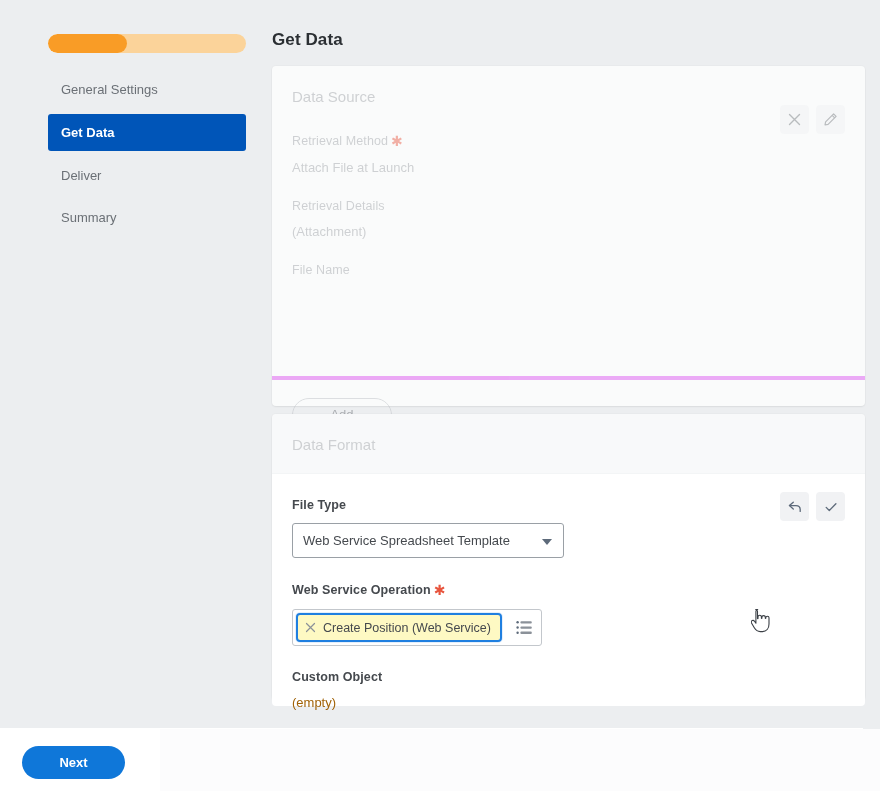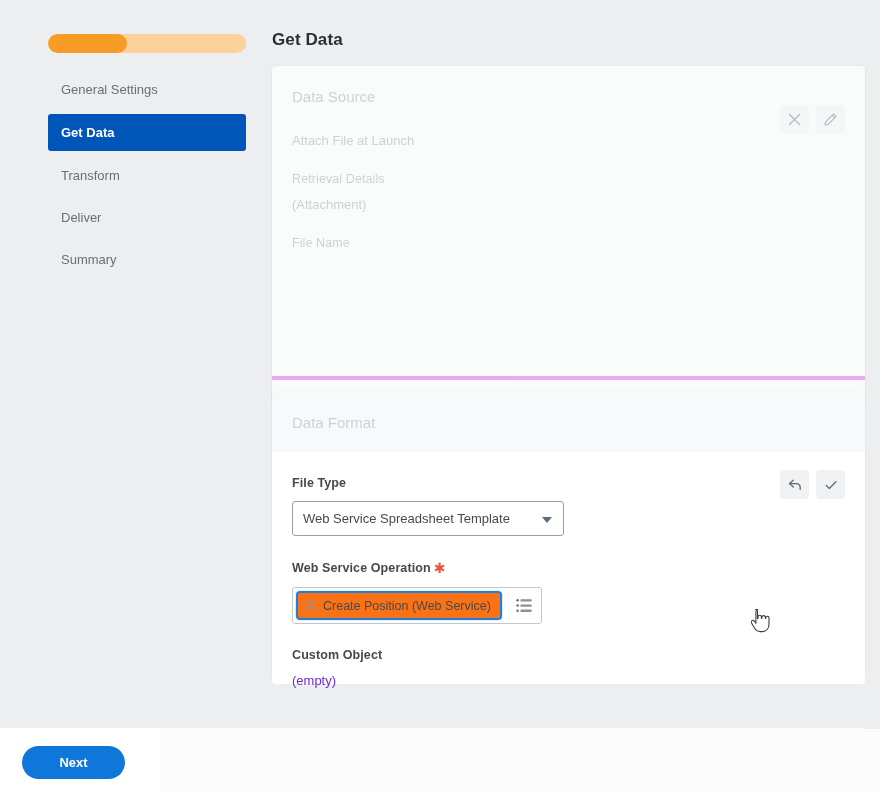--- a/index.html
+++ b/index.html
@@ -140,21 +140,21 @@
     color: #e8553e;
     font-size: 14px;
     font-weight: normal;
     margin-left: 3px;
     vertical-align: -1px;
   }
   .field-value {
     font-size: 13px;
     color: #9a9ea3;
   }
-  .field-value.empty { color: #6d28d9; }
+  .field-value.empty { color: #a16207; }
 
   
   .action-btns {
     position: absolute;
     top: 0;
     right: 20px;
     display: flex;
     gap: 7px;
   }
   .icon-btn {
@@ -184,21 +184,21 @@
     border-radius: 17px;
     background: transparent;
     font-size: 13px;
     color: #5d6268;
     cursor: pointer;
     font-family: "Liberation Sans", sans-serif;
   }
 
   
   #card-data-format {
-    top: 392px;
+    top: 414px;
     height: 286px;
   }
   #card-data-format .card-header {
     padding-bottom: 20px;
     border-bottom: 1px solid #eceef0;
     background: #f7f8f9;
     border-radius: 4px 4px 0 0;
   }
   #card-data-format .card-body {
     background: #ffffff;
@@ -244,21 +244,21 @@
     background: #fff;
     display: flex;
     align-items: center;
     padding: 0;
   }
   .chip {
     margin: 0 0 0 3px;
     height: 29px;
     display: flex;
     align-items: center;
-    background: #f97316;
+    background: #fef9c3;
     border: 2px solid #1f7fe0;
     border-radius: 4px;
     padding: 0 9px 0 4px;
     font-size: 12.5px;
     color: #45494e;
     white-space: nowrap;
     cursor: pointer;
     box-shadow: 0 0 0 1px rgba(31,127,224,.12);
   }
   .chip-x {
@@ -330,23 +330,20 @@
       </div>
 
       <div id="step-nav">
         <div class="step-item">
           <span>General Settings</span>
         </div>
         <div class="step-item active">
           <span>Get Data</span>
         </div>
         <div class="step-item">
-          <span>Transform</span>
-        </div>
-        <div class="step-item">
           <span>Deliver</span>
         </div>
         <div class="step-item">
           <span>Summary</span>
         </div>
       </div>
 
     </div>
 
     <div id="main-col">
@@ -371,20 +368,23 @@
               <span>
                 <svg width="15" height="15" viewBox="0 0 15 15">
                   <path d="M10.6 1.9 L13.1 4.4 L5.1 12.4 L2.0 13.0 L2.6 9.9 Z" stroke="#6b7076" stroke-width="1.2" fill="none" stroke-linejoin="round"></path>
                   <path d="M9.2 3.3 L11.7 5.8" stroke="#6b7076" stroke-width="1.2" fill="none"></path>
                 </svg>
               </span>
             </div>
           </div>
 
           <div class="field-block faded">
+            <div class="field-label muted">
+              <span>Retrieval Method</span><span class="req-star">✱</span>
+            </div>
             <div class="field-value">Attach File at Launch</div>
           </div>
 
           <div class="field-block faded">
             <div class="field-label muted">Retrieval Details</div>
             <div class="field-value">(Attachment)</div>
           </div>
 
           <div class="field-block faded">
             <div class="field-label muted">File Name</div>

